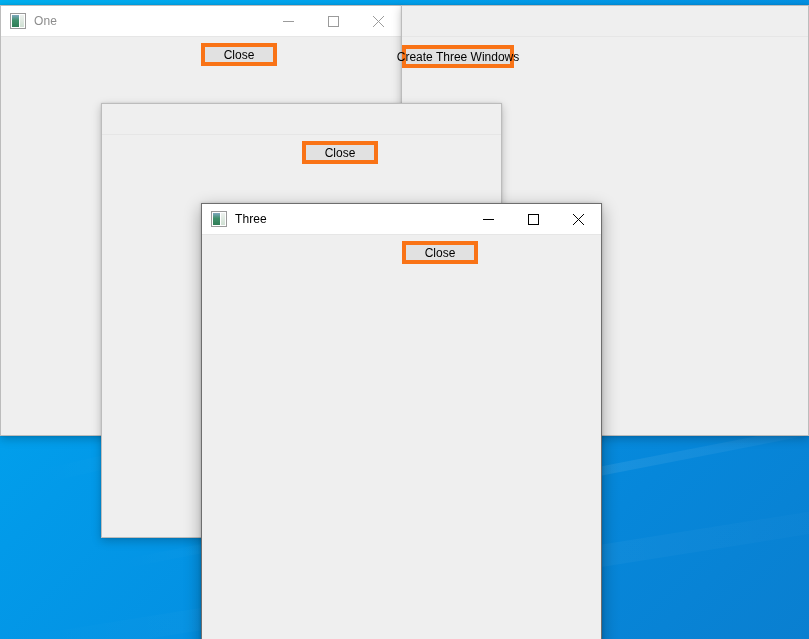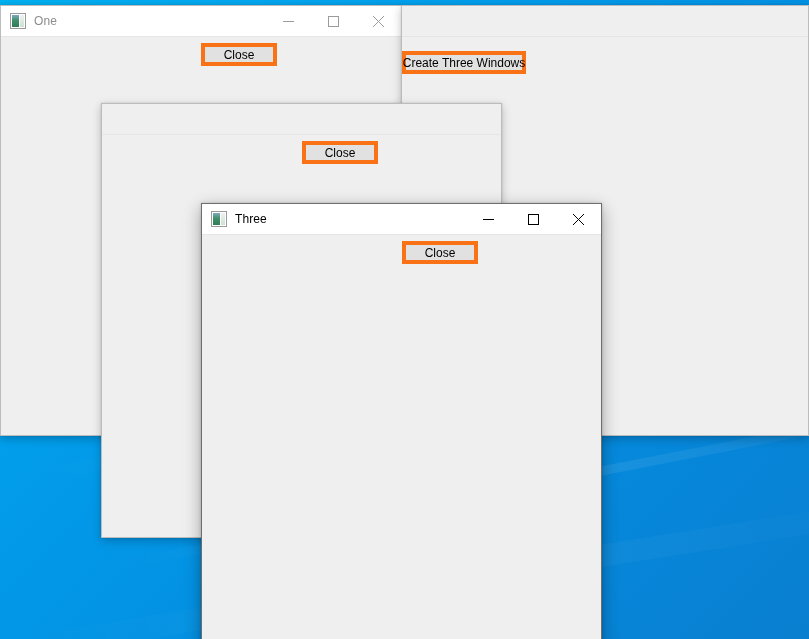--- a/index.html
+++ b/index.html
@@ -143,21 +143,21 @@
 
   
   #win-one   { left: 0px;   top: 5px;   width: 402px; height: 431px; }
   #win-main  { left: 401px; top: 5px;   width: 408px; height: 431px; }
   #win-two   { left: 101px; top: 103px; width: 401px; height: 435px; }
   #win-three { left: 201px; top: 203px; width: 401px; height: 536px; }
 
   #win-one   .btn-close-one   { left: 200px; top: 6px;  width: 76px; height: 23px; }
   #win-two   .btn-close-two   { left: 200px; top: 6px;  width: 76px; height: 23px; }
   #win-three .btn-close-three { left: 200px; top: 6px;  width: 76px; height: 23px; }
-  #win-main  .btn-create      { left: 0px;   top: 14px;  width: 124px; height: 23px; }
+  #win-main  .btn-create      { left: 0px;   top: 8px;  width: 112px; height: 23px; }
 </style>
 </head>
 <body>
 
 <div id="desktop">
   <div class="streak s1"></div>
   <div class="streak s2"></div>
   <div class="streak s3"></div>
   <div class="streak s4"></div>
 </div>

